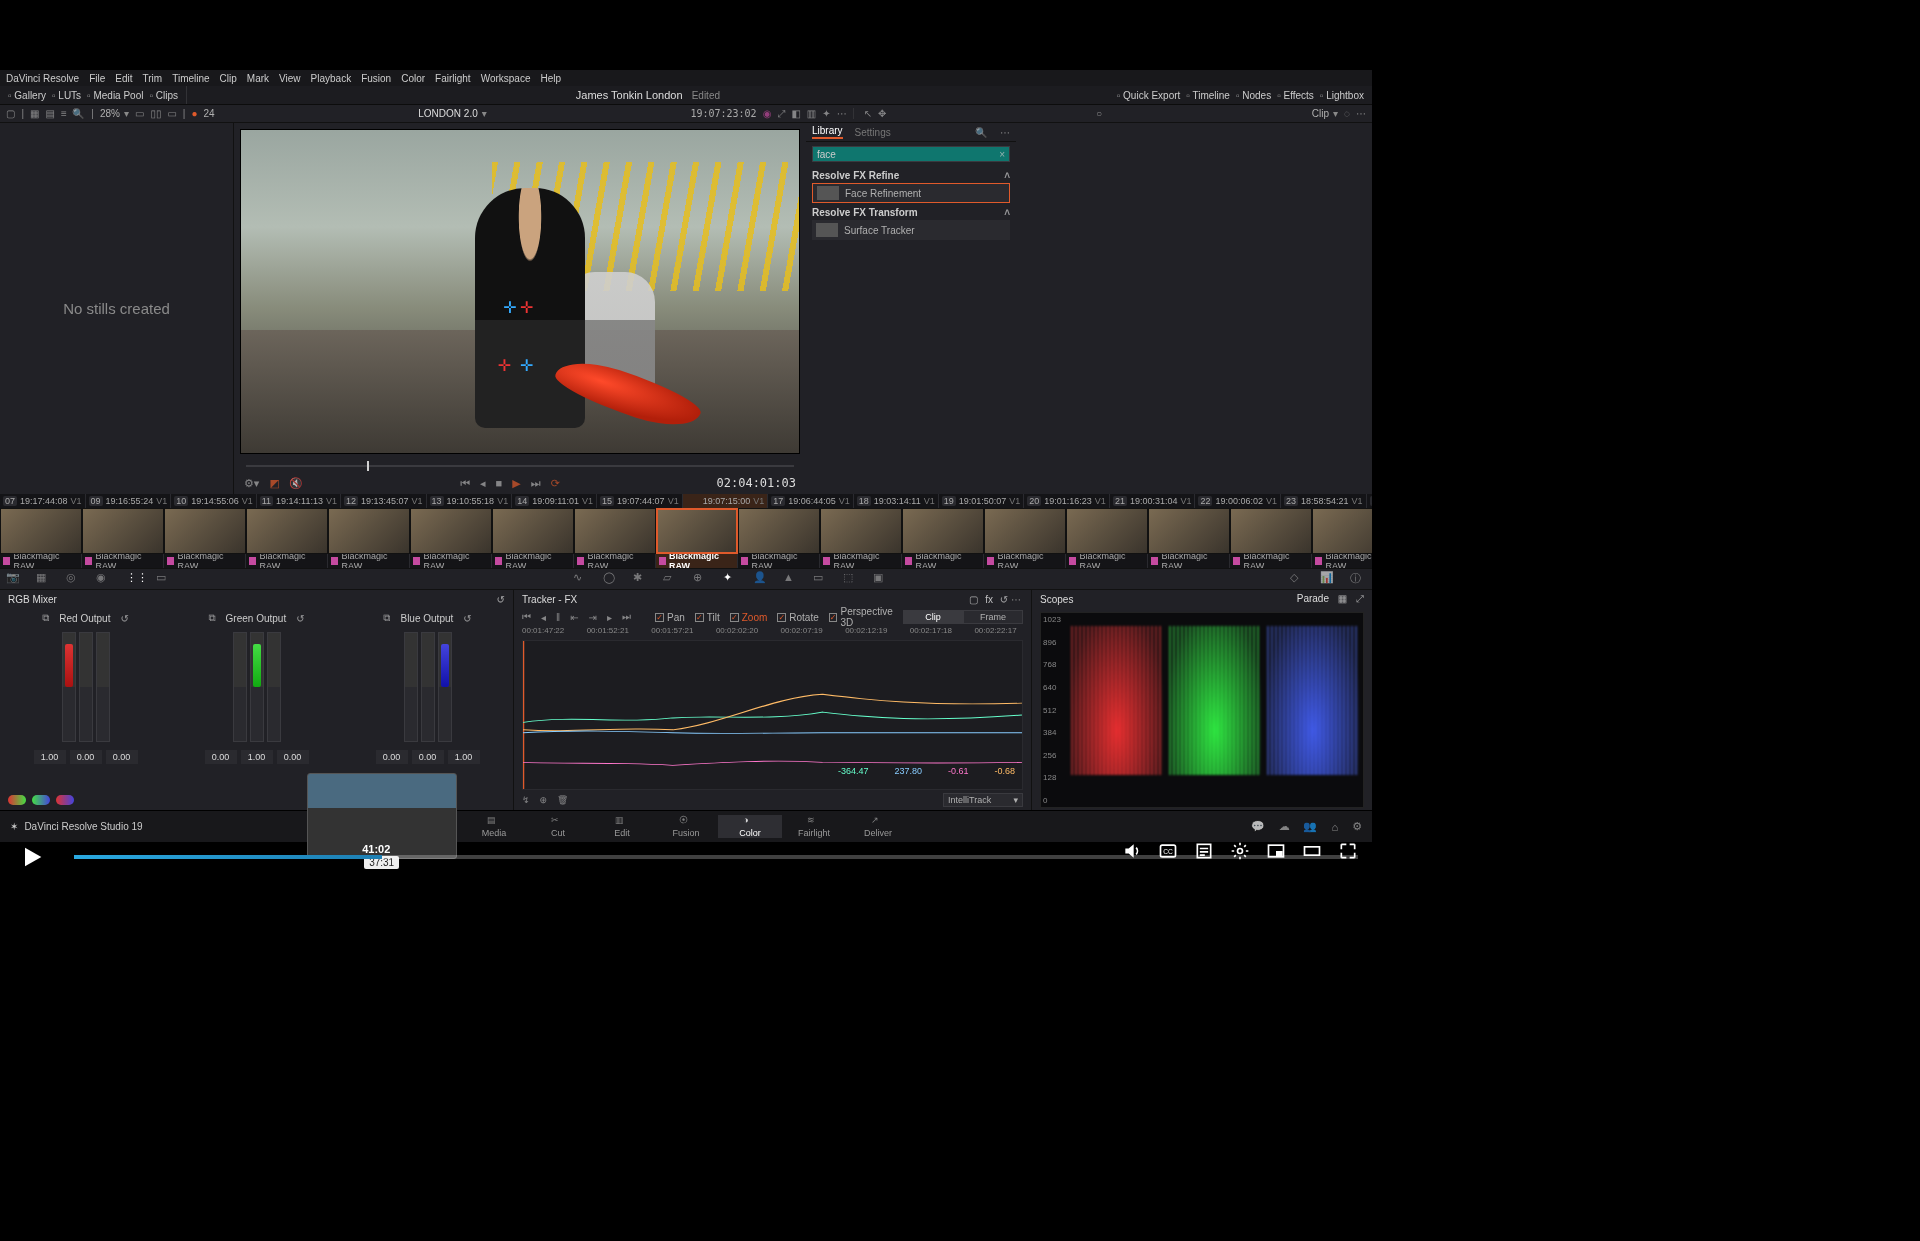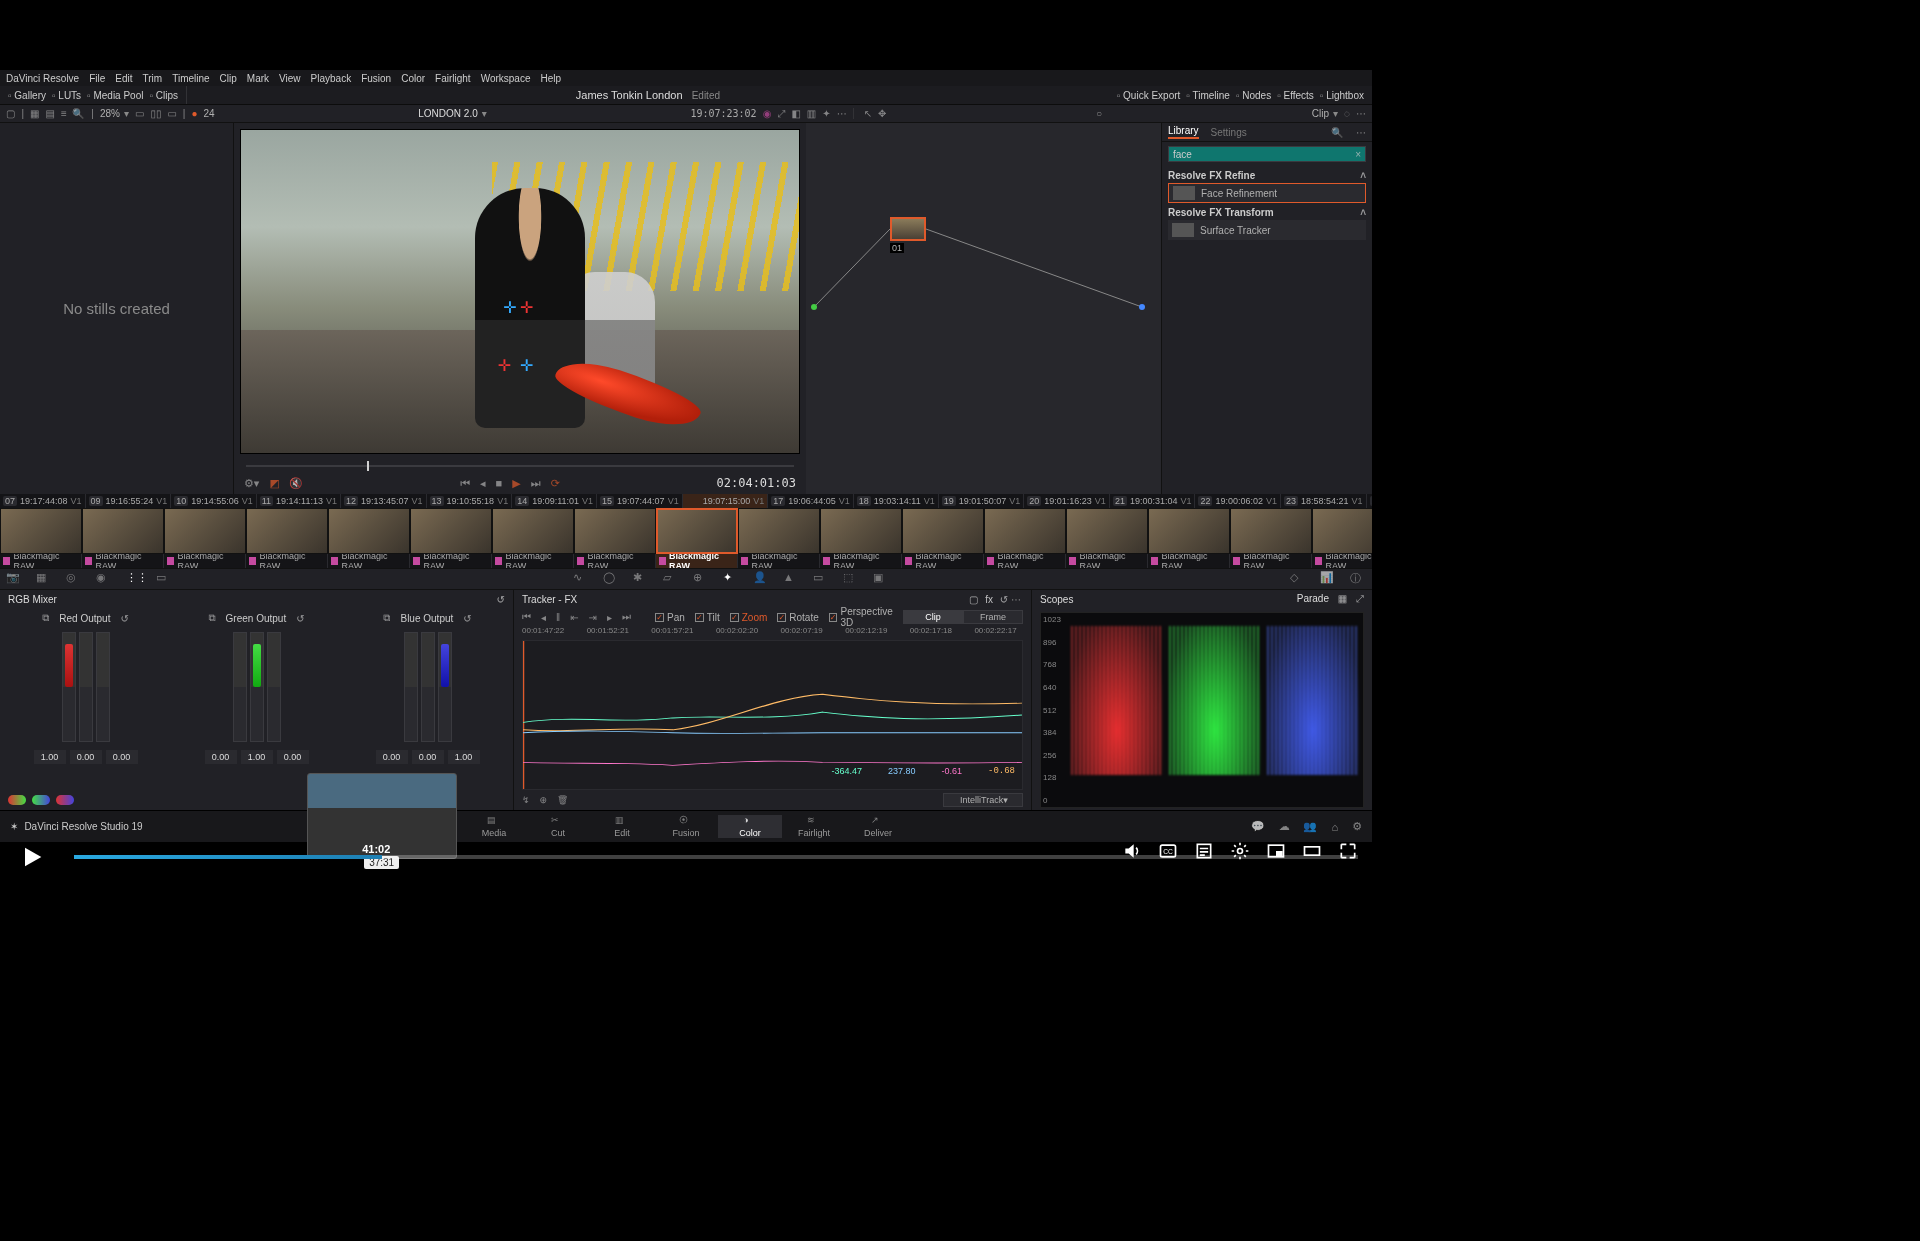--- a/index.html
+++ b/index.html
@@ -104,23 +104,23 @@
 .trackerp .cf .cfo{ width:60px; height:14px; background:#2a2a2f; display:flex; align-items:center; justify-content:center; font-size:9px; border:1px solid #3a3a3f;}
 .trackerp .cf .cfo.on{ background:#3a3a3f; color:#fff;}
 .trackerp .tcstrip{ height:14px; display:flex; font-size:8px; color:#888; padding:0 8px; gap:16px;}
 .trackerp .tcstrip .t{ flex:1;}
 .trackerp .graph{ flex:1; margin:0 8px; background:#1c1c20; position:relative; border:1px solid #2a2a2f;}
 .trackerp .graph svg{position:absolute;inset:0;width:100%;height:100%;}
 .trackerp .readout{ position:absolute; right:16px; bottom:34px; font-size:9px; display:flex; gap:26px;}
 .trackerp .readout .rv1{color:#6fc;}
 .trackerp .readout .rv2{color:#8cf;}
 .trackerp .readout .rv3{color:#f7c;}
-.trackerp .readout .rv4{color:#fb6;font-family:Liberation Mono, monospace;}
+.trackerp .readout .rv4{color:#fb6;}
 .trackerp .btm{ height:20px; display:flex; align-items:center; padding:0 8px; gap:10px; font-size:9px;}
-.trackerp .btm .mode{ margin-left:auto; width:80px; height:14px; background:#2a2a2f; display:flex; align-items:center; padding:0 16px; border:1px solid #3a3a3f;}
+.trackerp .btm .mode{ margin-left:auto; width:80px; height:14px; background:#2a2a2f; display:flex; align-items:center; padding:0 4px; border:1px solid #3a3a3f;}
 .scopesp { flex:1; display:flex; flex-direction:column;}
 .scopesp .sg{ flex:1; margin:4px 8px 2px; background:#0b0b0d; position:relative; overflow:hidden; border:1px solid #222;}
 .scopesp .sg .axis{ position:absolute; left:2px; top:2px; bottom:2px; width:24px; display:flex; flex-direction:column; justify-content:space-between; font-size:8px; color:#888;}
 .scopesp .sg .wave{ position:absolute; left:30px; right:4px; top:4px; bottom:4px;}
 .scopesp .sg .wave .band{position:absolute;top:5%;bottom:15%;width:32%;mix-blend-mode:screen;filter:blur(1px);}
 .scopesp .sg .wave .r{left:0;background:radial-gradient(ellipse 80% 120% at 50% 70%,rgba(255,40,40,.85),rgba(255,40,40,0) 70%),repeating-linear-gradient(90deg,rgba(255,60,60,.5) 0 2px,transparent 2px 4px);}
 .scopesp .sg .wave .g{left:34%;background:radial-gradient(ellipse 80% 120% at 50% 70%,rgba(40,255,60,.85),rgba(40,255,60,0) 70%),repeating-linear-gradient(90deg,rgba(60,255,80,.5) 0 2px,transparent 2px 4px);}
 .scopesp .sg .wave .b{left:68%;background:radial-gradient(ellipse 80% 120% at 50% 70%,rgba(60,90,255,.85),rgba(60,90,255,0) 70%),repeating-linear-gradient(90deg,rgba(80,110,255,.5) 0 2px,transparent 2px 4px);}
 
 .pagenav { height:32px; background:#18181b; display:flex; align-items:center; justify-content:center; gap:0; border-top:1px solid #000;}
@@ -263,30 +263,20 @@
           <span class="sicon">◂</span>
           <span class="sicon">■</span>
           <span class="sicon orange">▶</span>
           <span class="sicon">⏭</span>
           <span class="sicon orange">⟳</span>
         </div>
         <span class="tc2">02:04:01:03</span>
       </div>
     </div>
 
-    <div class="nodegraph">
-      <svg>
-        <polyline points="8,184 84,106" stroke="#888" fill="none" stroke-width="1"></polyline>
-        <polyline points="120,106 336,184" stroke="#888" fill="none" stroke-width="1"></polyline>
-        <circle cx="8" cy="184" r="3" fill="#4c4"></circle>
-        <circle cx="336" cy="184" r="3" fill="#48f"></circle>
-      </svg>
-      <div class="node"></div>
-      <div class="nodelbl">01</div>
-    </div>
 
     <div class="library">
       <div class="tabs">
         <span class="on">Library</span>
         <span style="color:#777">Settings</span>
         <span style="margin-left:auto" class="sicon">🔍</span>
         <span class="sicon">⋯</span>
       </div>
       <div class="search">
         <span>face</span>

